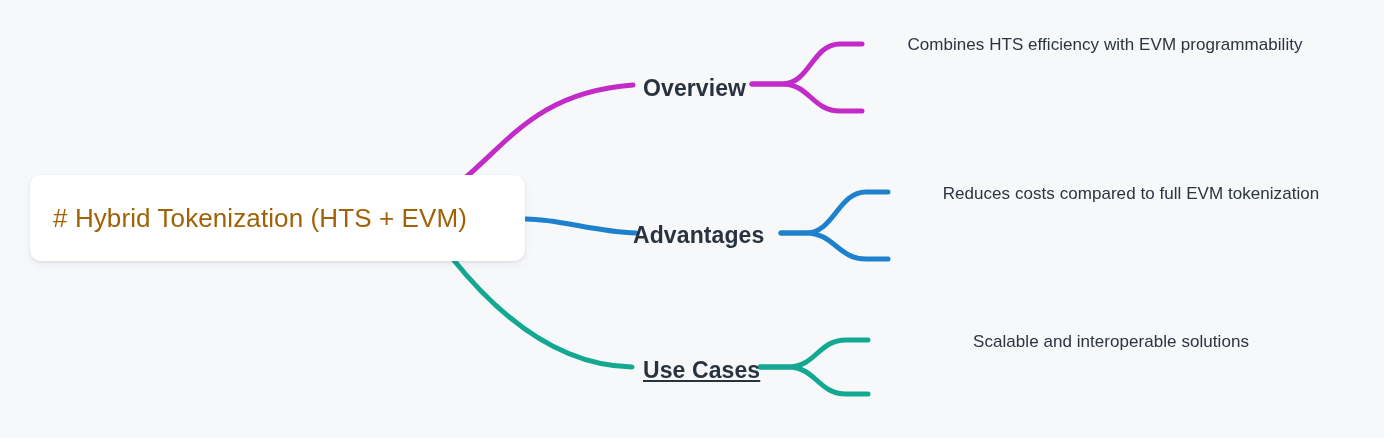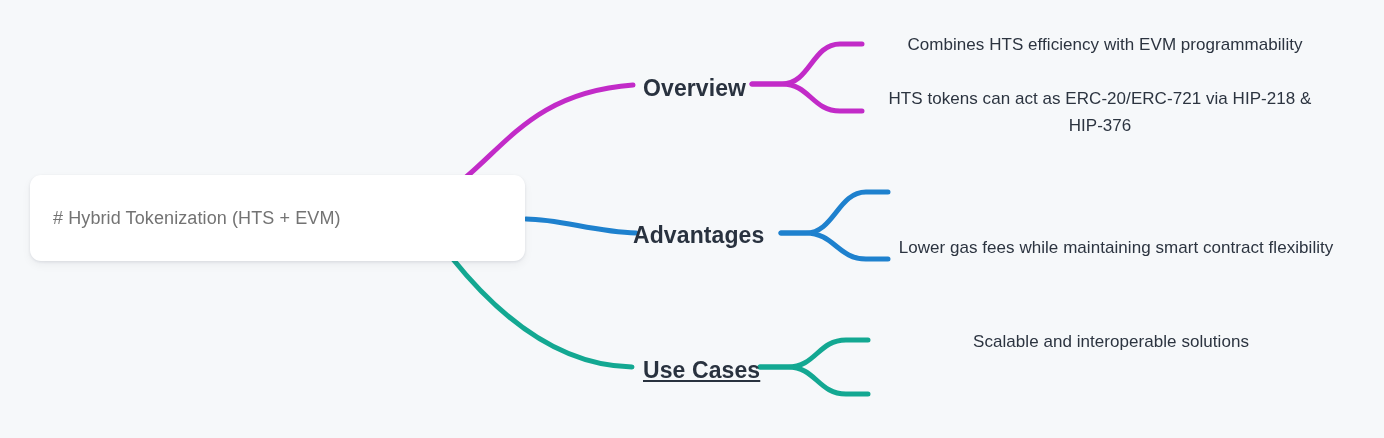--- a/index.html
+++ b/index.html
@@ -44,23 +44,23 @@
     width: 495px;
     height: 86px;
     background: #ffffff;
     border-radius: 11px;
     box-shadow: 0 1px 3px rgba(16, 24, 40, 0.09), 0 4px 10px rgba(16, 24, 40, 0.05);
     display: flex;
     align-items: center;
   }
   #root-label {
     padding-left: 23px;
-    font-size: 18px;
+    font-size: 26px;
     font-weight: 400;
-    color: #737373;
+    color: #a16207;
     letter-spacing: 0.1px;
     white-space: nowrap;
   }
   .branch-label {
     position: absolute;
     font-size: 23px;
     font-weight: bold;
     color: #29323f;
     white-space: nowrap;
     letter-spacing: 0.1px;
@@ -106,19 +106,18 @@
 
   <div class="node" id="root-node">
     <span id="root-label"># Hybrid Tokenization (HTS + EVM)</span>
   </div>
 
   <div class="branch-label" style="left:643px; top:75px;">Overview</div>
   <div class="branch-label" style="left:633px; top:222px;">Advantages</div>
   <div class="branch-label" style="left:643px; top:357px;text-decoration:underline;">Use Cases</div>
 
   <div class="leaf-label leaf-wrap" style="left:870px; top:31px;">Combines HTS efficiency with EVM programmability</div>
-  <div class="leaf-label leaf-wrap" style="left:870px; top:85px; width:460px;">HTS tokens can act as ERC-20/ERC-721 via HIP-218 &amp; HIP-376</div>
 
-  <div class="leaf-label leaf-wrap" style="left:896px; top:234px; width:440px;">Lower gas fees while maintaining smart contract flexibility</div>
+  <div class="leaf-label leaf-wrap" style="left:896px; top:180px;">Reduces costs compared to full EVM tokenization</div>
 
   <div class="leaf-label leaf-wrap" style="left:876px; top:328px;">Scalable and interoperable solutions</div>
 
 </div>
 
 </body></html>

